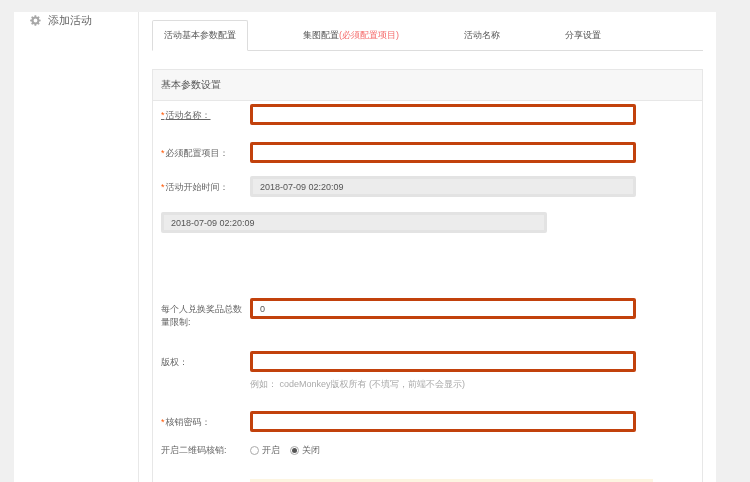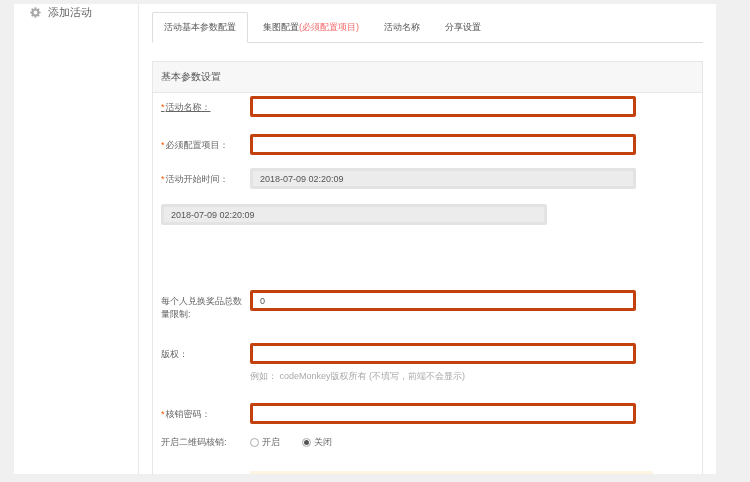--- a/index.html
+++ b/index.html
@@ -3,29 +3,29 @@
 <meta charset="utf-8">
 <style>
   * { margin:0; padding:0; box-sizing:border-box; }
   html,body { width:750px; height:482px; }
   body {
     background:#f0f0f0;
     font-family:"Liberation Sans", sans-serif;
     position:relative;
     overflow:hidden;
   }
-  .window { position:absolute; left:14px; top:4px; width:702px; height:470px;
+  .window { position:absolute; left:14px; top:12px; width:702px; height:470px;
     background:#fff; display:flex; overflow:hidden; }
   .sidebar { width:125px; flex:none; border-right:1px solid #e8e8e8; background:#fff; }
   .sidebar-item { display:flex; align-items:center; padding-left:15px; margin-top:-4px;
     height:24px; color:#666; font-size:11px; cursor:pointer; }
   .sidebar-item .gear { margin-right:6px; display:inline-flex; }
   .main { flex:1; padding:10px 13px 0 13px; background:#fff; }
   
-  .tabs { display:flex; align-items:flex-end; border-bottom:1px solid #ddd; height:29px; }
+  .tabs { display:flex; align-items:flex-end; border-bottom:1px solid #ddd; height:29px;gap:40px; }
   .tab { font-size:9px; color:#555; padding:8px 10px; white-space:nowrap; cursor:pointer; }
   .tab.active { border:1px solid #ddd; border-bottom:1px solid #fff; margin-bottom:-1px;
     border-radius:2px 2px 0 0; padding:8px 11px; background:#fff; }
   .tab + .tab { margin-left:5px; }
   .tab .red { color:#f56c6c; }
   
   .panel { margin-top:18px; border:1px solid #e7e7e7; height:560px; background:#fff; }
   .panel-header { background:#f7f7f7; border-bottom:1px solid #e7e7e7;
     padding:8px; font-size:10px; color:#555; }
   .form { padding:0 8px; font-size:9px; color:#666; }
@@ -41,21 +41,21 @@
   .r1 { margin-top:17px; }
   .r2 { margin-top:13px; }
   .r3 { margin-top:15px; }
   .r4 { margin-top:65px; }
   .r5 { margin-top:22px; }
   .r6 { margin-top:20px; }
   .r7 { margin-top:7px; }
   .r8 { margin-top:22px; }
   .hint { font-size:9px; color:#aaa; margin-top:6px; }
   
-  .radio-group { display:flex; align-items:center; padding-top:4px; gap:22px; }
+  .radio-group { display:flex; align-items:center; padding-top:4px; gap:10px; }
   .radio-option { display:flex; align-items:center; cursor:pointer; }
   .radio-circle { width:9px; height:9px; border:1px solid #aaa; border-radius:50%;
     background:#fff; display:inline-block; margin-right:3px; position:relative; flex:none; }
   .radio-circle.checked::after { content:''; position:absolute; left:1px; top:1px;
     width:5px; height:5px; border-radius:50%; background:#555; }
   
   .warning { margin-left:89px; width:403px; background:#fdf5e1; color:#cf8a2e;
     font-size:9px; line-height:14px; padding:11px 9px; }
 </style>
 </head>

